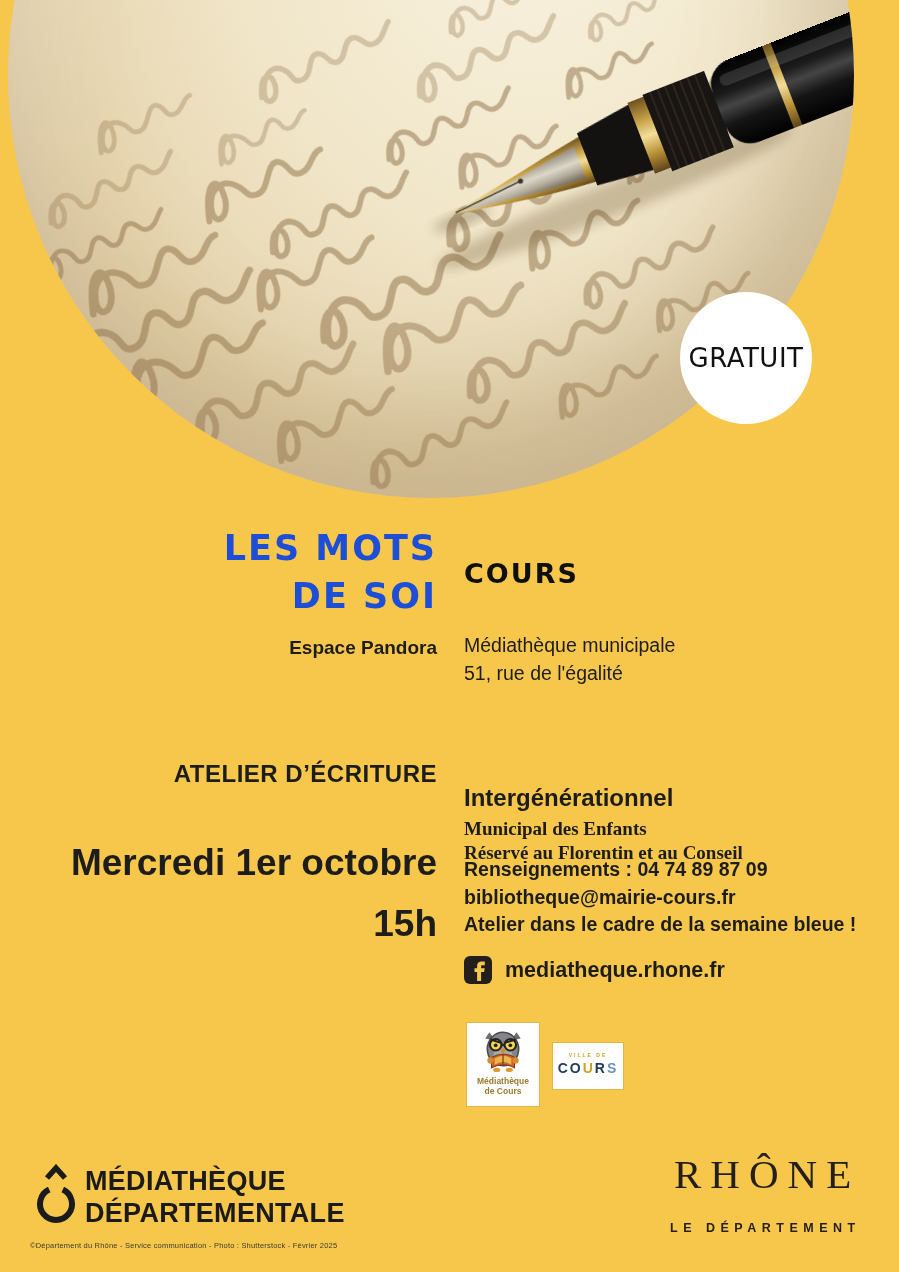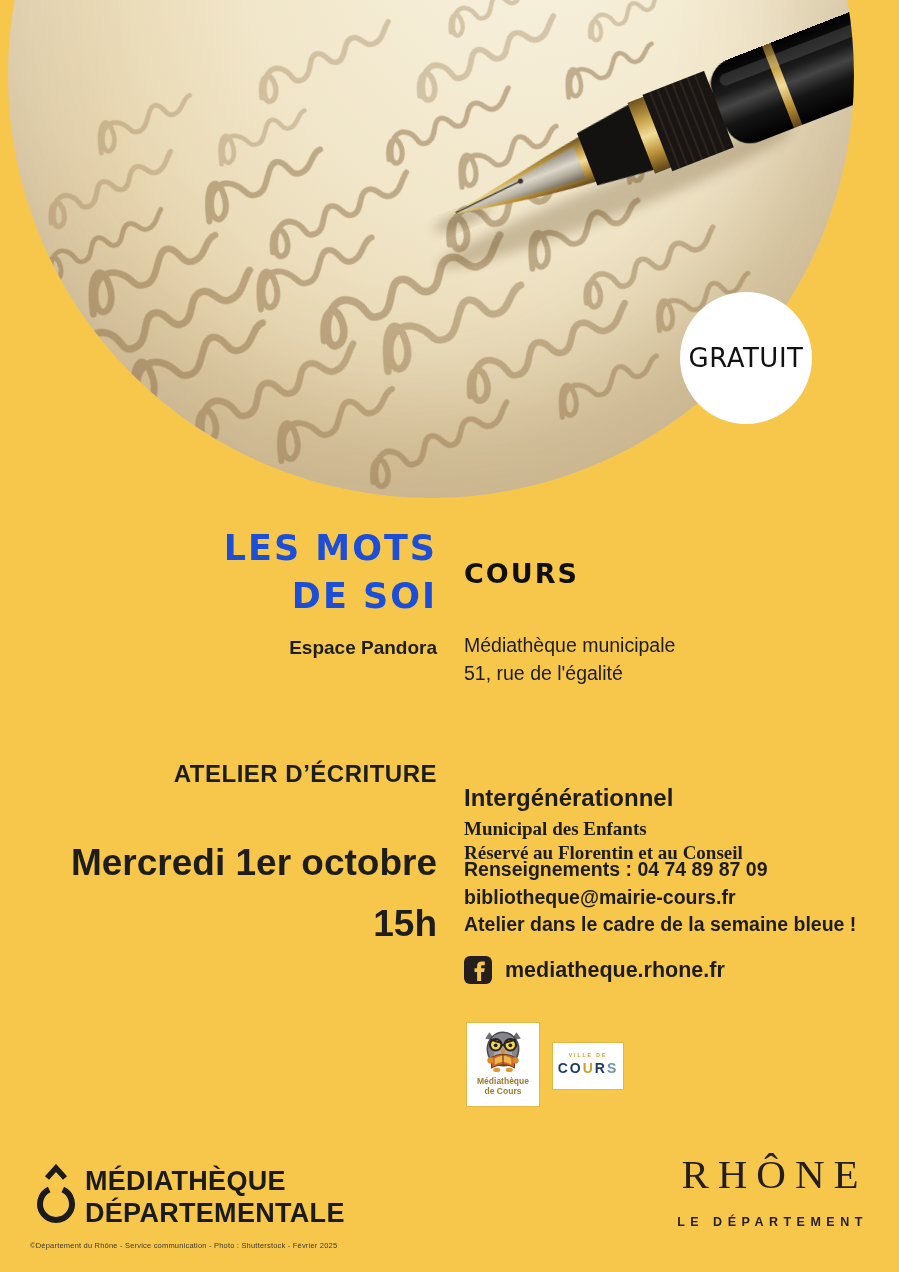--- a/index.html
+++ b/index.html
@@ -54,24 +54,24 @@
   .ville-name span:nth-child(2){ color:#1F3A5F; }
   .ville-name span:nth-child(3){ color:#C9A227; }
   .ville-name span:nth-child(4){ color:#1F3A5F; }
   .ville-name span:nth-child(5){ color:#6A93BE; }
 
   
   .md-logo { position:absolute; left:33px; top:1164px; }
   .md-text { position:absolute; left:85px; top:1165px; font-size:27px; font-weight:700;
              line-height:32px; letter-spacing:.3px; color:#1b1b1b; white-space:nowrap; }
   .credits { position:absolute; left:30px; top:1241px; font-size:7.5px; letter-spacing:.2px; color:#3c3a33; }
-  .footer-right { position:absolute; right:24px; top:1150px; width:210px; text-align:center; }
+  .footer-right { position:absolute; right:24px; top:1150px; width:210px; text-align:left; }
   .rhone { font-family:"Liberation Serif", serif; font-size:41px; letter-spacing:9px;
            color:#241F1C; white-space:nowrap; margin-left:9px; }
-  .rhone-sub { margin-top:17px; font-size:12.5px; font-weight:600; letter-spacing:5.5px;
+  .rhone-sub { margin-top:23px; font-size:12.5px; font-weight:600; letter-spacing:5.5px;
                color:#241F1C; white-space:nowrap; margin-left:5px; }
 </style>
 </head>
 <body>
 
 <div class="poster">
 
   <div class="photo">
     <svg width="846" height="846" viewBox="0 0 846 846">
       <defs>

